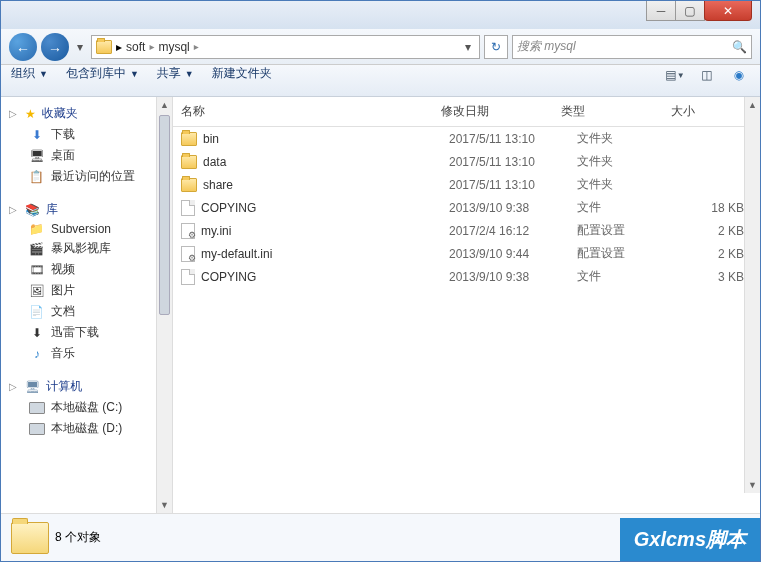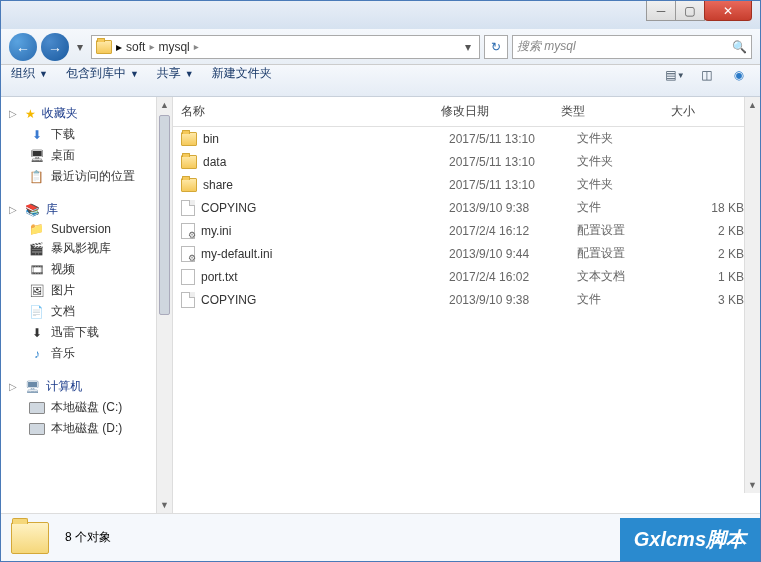--- a/index.html
+++ b/index.html
@@ -50,21 +50,21 @@
 .row .c1 { flex: 0 0 260px; display: flex; align-items: center; gap: 6px; }
 .row .c2 { flex: 0 0 120px; color: #666; } .row .c3 { flex: 0 0 110px; color: #666; } .row .c4 { flex: 1; text-align: right; color: #666; padding-right: 8px; }
 .file-ico { width: 14px; height: 16px; border: 1px solid #bbb; background: #fff; position: relative; }
 .file-ico::before { content: ""; position: absolute; top: -1px; right: -1px; width: 5px; height: 5px; background: #eee; border-left: 1px solid #bbb; border-bottom: 1px solid #bbb; }
 .ini-ico { width: 14px; height: 16px; border: 1px solid #bbb; background: #fff; position: relative; }
 .ini-ico::after { content: "⚙"; position: absolute; right: -2px; bottom: -2px; font-size: 9px; color: #666; }
 .txt-ico { width: 14px; height: 16px; border: 1px solid #bbb; background: #fff; }
 .main-scroll { position: absolute; right: 0; top: 0; bottom: 20px; width: 16px; background: #f0f0f0; border-left: 1px solid #ddd; }
 .main-scroll .arr { position: absolute; left: 0; right: 0; height: 16px; display: flex; align-items: center; justify-content: center; color: #666; font-size: 9px; }
 .main-scroll .arr.up { top: 0; } .main-scroll .arr.dn { bottom: 0; }
-.status { height: 48px; border-top: 1px solid #ddd; display: flex; align-items: center; padding: 0 10px; gap: 16px; background: #f5f8fc; }
+.status { height: 48px; border-top: 1px solid #ddd; display: flex; align-items: center; padding: 0 10px; gap: 6px; background: #f5f8fc; }
 .status .big-folder { width: 38px; height: 32px; background: linear-gradient(#fff2c4, #f5d77a); border: 1px solid #d4a838; border-radius: 2px; position: relative; }
 .status .big-folder::before { content: ""; position: absolute; top: -5px; left: 0; width: 14px; height: 5px; background: #f5d77a; border: 1px solid #d4a838; border-bottom: none; border-radius: 2px 2px 0 0; }
 .watermark { position: absolute; right: 0; bottom: 0; background: #2a8acf; color: #fff; font-weight: bold; padding: 8px 14px; font-size: 20px; font-style: italic; }
 .blue-dl { color: #3a7ad0; }
 .disk-ico { width: 16px; height: 12px; background: #d0d8e0; border: 1px solid #888; border-radius: 1px; display: inline-block; }
 </style>
 </head>
 <body>
 
 <div class="window">
@@ -252,29 +252,20 @@
             <div class="c1">
               <span class="ini-ico"></span>
               <span>my-default.ini</span>
             </div>
             <div class="c2">2013/9/10 9:44</div>
             <div class="c3">配置设置</div>
             <div class="c4">2 KB</div>
           </div>
           <div class="row">
             <div class="c1">
-              <span class="txt-ico"></span>
-              <span>port.txt</span>
-            </div>
-            <div class="c2">2017/2/4 16:02</div>
-            <div class="c3">文本文档</div>
-            <div class="c4">1 KB</div>
-          </div>
-          <div class="row">
-            <div class="c1">
               <span class="file-ico"></span>
               <span>COPYING</span>
             </div>
             <div class="c2">2013/9/10 9:38</div>
             <div class="c3">文件</div>
             <div class="c4">3 KB</div>
           </div>
         </div>
       <div class="main-scroll">
         <div class="arr up">▲</div>

